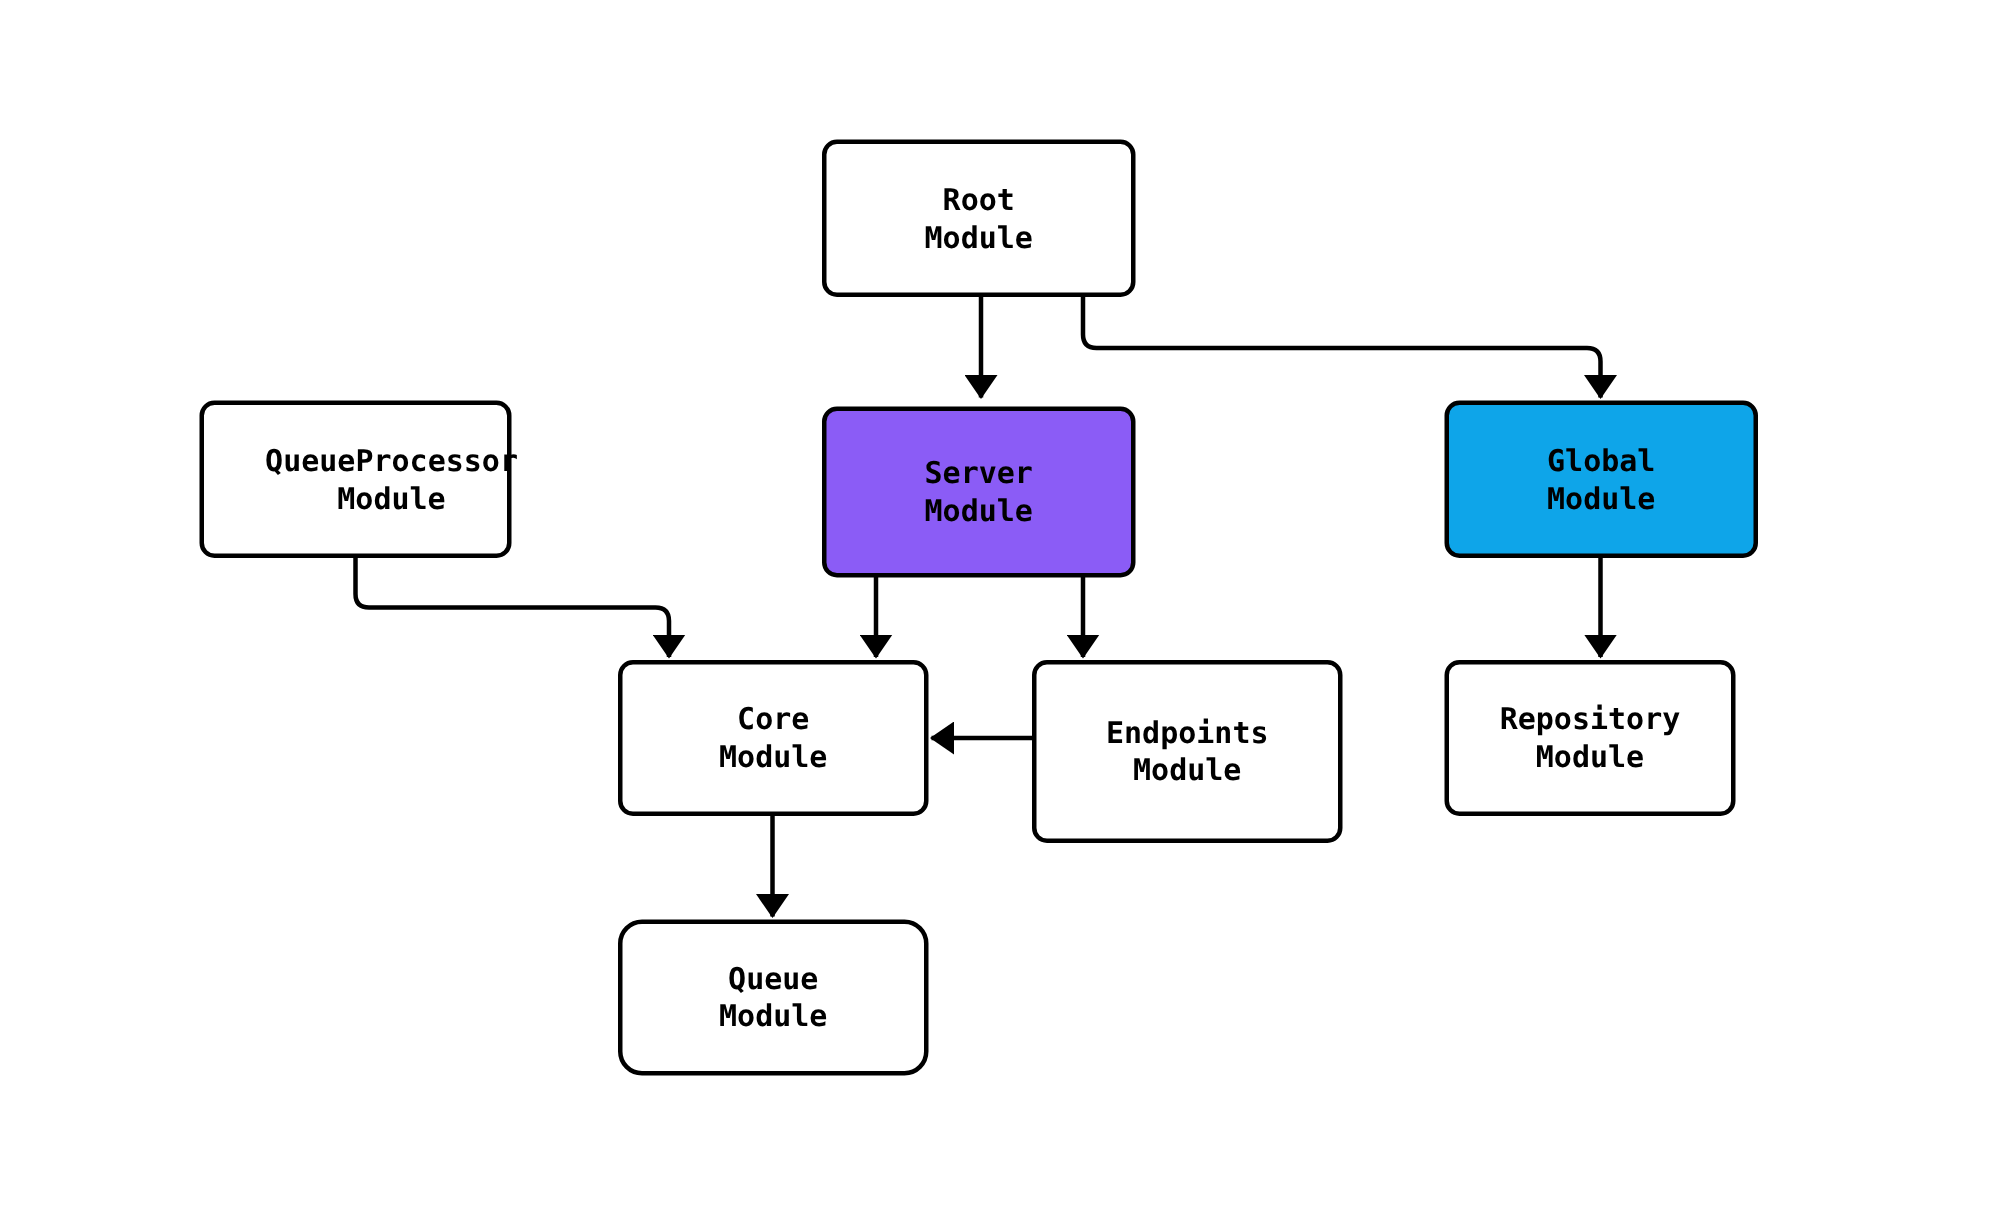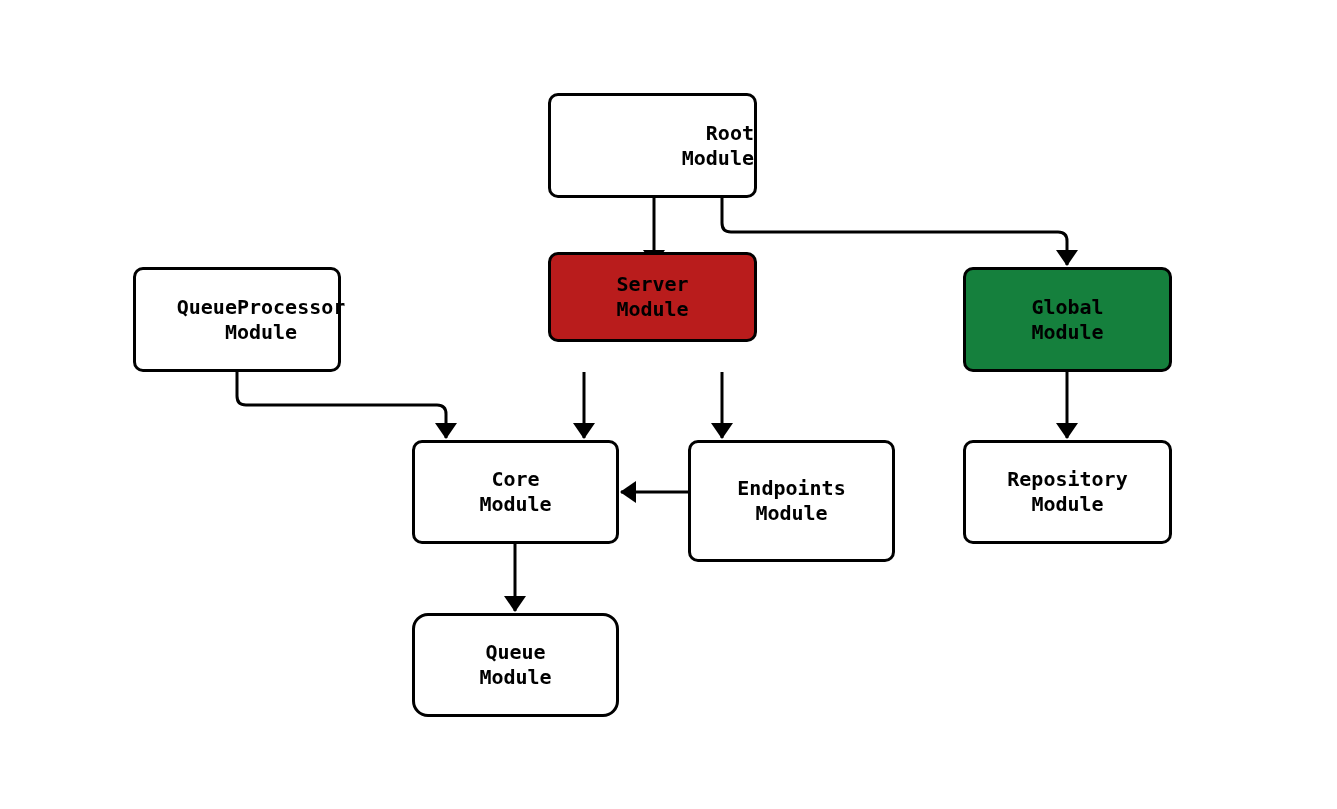--- a/index.html
+++ b/index.html
@@ -56,45 +56,45 @@
       <path d="M 654 198 L 654 265" fill="none" stroke="#000000" stroke-width="3" marker-end="url(#arrowhead)"></path>
       <path d="M 722 198 L 722 223 Q 722 232 731 232 L 1058 232 Q 1067 232 1067 241 L 1067 265" fill="none" stroke="#000000" stroke-width="3" marker-end="url(#arrowhead)"></path>
       <path d="M 237 372 L 237 396 Q 237 405 246 405 L 437 405 Q 446 405 446 414 L 446 438" fill="none" stroke="#000000" stroke-width="3" marker-end="url(#arrowhead)"></path>
       <path d="M 584 372 L 584 438" fill="none" stroke="#000000" stroke-width="3" marker-end="url(#arrowhead)"></path>
       <path d="M 722 372 L 722 438" fill="none" stroke="#000000" stroke-width="3" marker-end="url(#arrowhead)"></path>
       <path d="M 688 492 L 621 492" fill="none" stroke="#000000" stroke-width="3" marker-end="url(#arrowhead)"></path>
       <path d="M 1067 372 L 1067 438" fill="none" stroke="#000000" stroke-width="3" marker-end="url(#arrowhead)"></path>
       <path d="M 515 544 L 515 611" fill="none" stroke="#000000" stroke-width="3" marker-end="url(#arrowhead)"></path>
     </svg>
   <div id="nodes-layer">
-      <div class="node" style="left: 548px; top: 93px; width: 209px; height: 105px; border-color: rgb(0, 0, 0); background: rgb(255, 255, 255); color: rgb(0, 0, 0); align-items: flex-end;">
+      <div class="node" style="left: 548px; top: 93px; width: 209px; height: 105px; border-color: rgb(0, 0, 0); background: rgb(255, 255, 255); color: rgb(0, 0, 0);">
         <span class="node-line">Root</span>
         <span class="node-line">Module</span>
       </div>
       <div class="node" style="left: 133px; top: 267px; width: 208px; height: 105px; border-color: rgb(0, 0, 0); background: rgb(255, 255, 255); color: rgb(0, 0, 0); padding-left: 48px;">
         <span class="node-line">QueueProcessor</span>
         <span class="node-line">Module</span>
       </div>
-      <div class="node" style="left: 548px; top: 252px; width: 209px; height: 90px; border-color: rgb(0, 0, 0); background: #b91c1c; color: rgb(0, 0, 0);">
+      <div class="node" style="left: 548px; top: 271px; width: 209px; height: 114px; border-color: rgb(0, 0, 0); background: #8b5cf6; color: rgb(0, 0, 0);">
         <span class="node-line">Server</span>
         <span class="node-line">Module</span>
       </div>
-      <div class="node" style="left: 963px; top: 267px; width: 209px; height: 105px; border-color: rgb(0, 0, 0); background: #15803d; color: rgb(0, 0, 0);">
+      <div class="node" style="left: 963px; top: 267px; width: 209px; height: 105px; border-color: rgb(0, 0, 0); background: #0ea5e9; color: rgb(0, 0, 0);">
         <span class="node-line">Global</span>
         <span class="node-line">Module</span>
       </div>
       <div class="node" style="left: 412px; top: 440px; width: 207px; height: 104px; border-color: rgb(0, 0, 0); background: rgb(255, 255, 255); color: rgb(0, 0, 0); align-items: center;">
         <span class="node-line">Core</span>
         <span class="node-line">Module</span>
       </div>
       <div class="node" style="left: 688px; top: 440px; width: 207px; height: 122px; border-color: rgb(0, 0, 0); background: rgb(255, 255, 255); color: rgb(0, 0, 0);">
         <span class="node-line">Endpoints</span>
         <span class="node-line">Module</span>
       </div>
-      <div class="node" style="left: 963px; top: 440px; width: 209px; height: 104px; border-color: rgb(0, 0, 0); background: rgb(255, 255, 255); color: rgb(0, 0, 0);">
+      <div class="node" style="left: 963px; top: 440px; width: 194px; height: 104px; border-color: rgb(0, 0, 0); background: rgb(255, 255, 255); color: rgb(0, 0, 0);">
         <span class="node-line">Repository</span>
         <span class="node-line">Module</span>
       </div>
       <div class="node" style="left: 412px; top: 613px; width: 207px; height: 104px; border-color: rgb(0, 0, 0); background: rgb(255, 255, 255); color: rgb(0, 0, 0); border-radius: 16px;">
         <span class="node-line">Queue</span>
         <span class="node-line">Module</span>
       </div>
     </div>
 </div>
 

